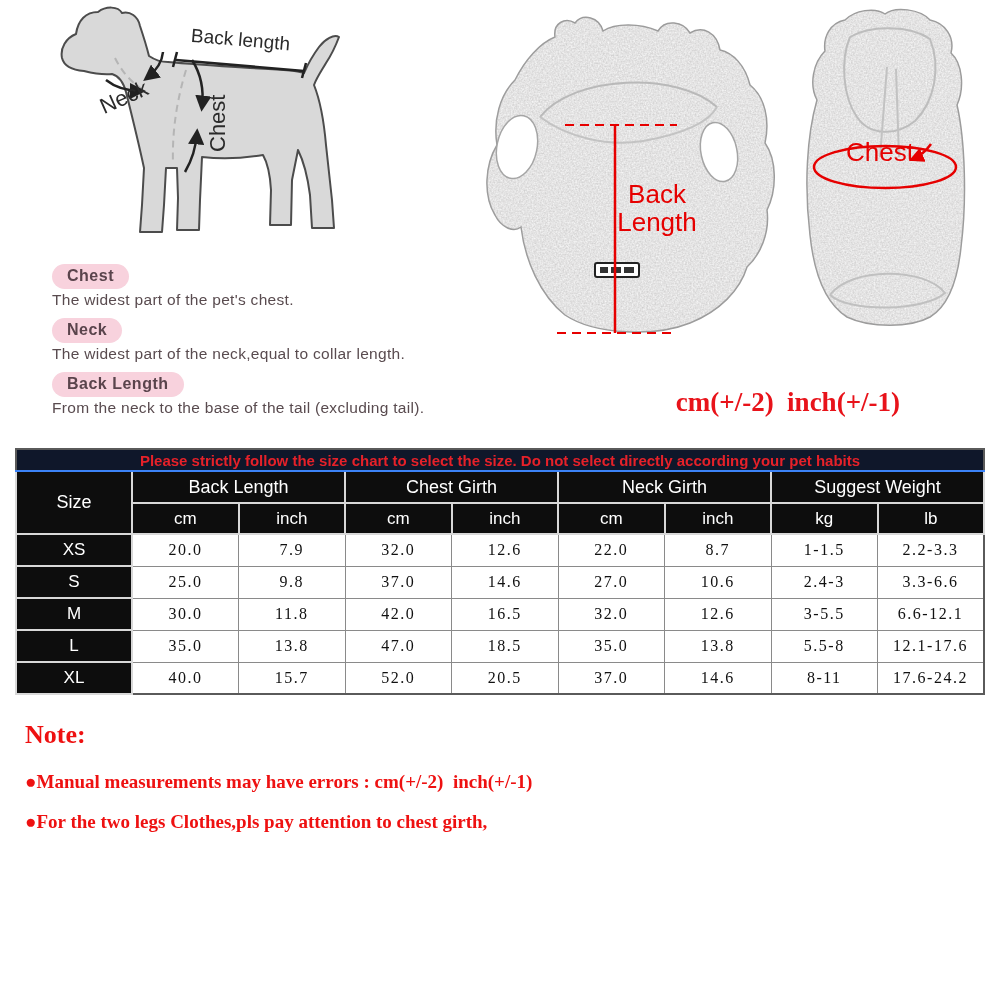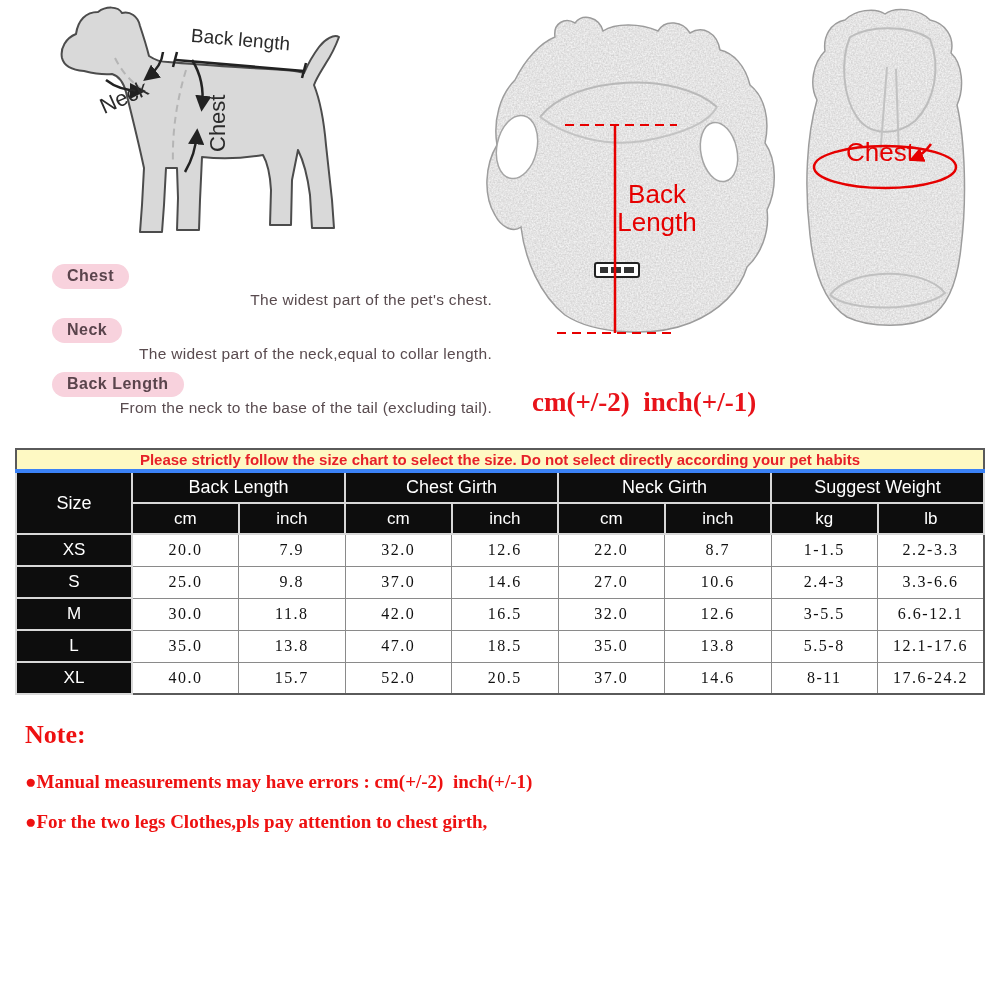--- a/index.html
+++ b/index.html
@@ -10,45 +10,45 @@
   }
   
   #dog-svg { position:absolute; left:20px; top:0; }
   .diagram-label { font-family:"Liberation Sans", sans-serif; fill:#2b2b2b; }
   
   #garment-back { position:absolute; left:455px; top:5px; }
   #garment-side { position:absolute; left:795px; top:5px; }
   .red-annot { font-family:"Liberation Sans", sans-serif; fill:#e60000; }
   
   #tolerance-note {
-    position:absolute; left:532px; top:387px; width:340px;
-    text-align:left; color:#e8131a; font-family:"Liberation Serif", serif;
+    position:absolute; left:560px; top:387px; width:340px;
+    text-align:right; color:#e8131a; font-family:"Liberation Serif", serif;
     font-weight:bold; font-size:27px; white-space:pre;
   }
   
   #measure-guide { position:absolute; left:52px; top:264px; width:440px; }
   .guide-item { margin-bottom:9px; }
   .pill {
     display:inline-block; background:#f8d2dd; color:#5a444c;
     border-radius:13px; padding:3px 15px 4px 15px;
     font-size:16px; font-weight:bold; letter-spacing:0.5px;
   }
   .guide-desc {
-    margin-top:2px; color:#594b4f; font-size:15.5px; letter-spacing:0.3px;text-align:right;
+    margin-top:2px; color:#594b4f; font-size:15.5px; letter-spacing:0.3px;
   }
   
   #size-table {
     position:absolute; left:15px; top:448px; width:970px;
     border-collapse:collapse; table-layout:fixed;
     border:2px solid #5a5a5a;
   }
   #size-table td, #size-table th { text-align:center; vertical-align:middle; }
   .notice-cell {
-    height:22px; background:#fef9c3; color:#e62129;
-    font-size:15px; font-weight:bold; border-bottom:4px solid #3b82f6;
+    height:22px; background:#0f172a; color:#e62129;
+    font-size:15px; font-weight:bold; border-bottom:2px solid #3b82f6;
   }
   .hdr {
     background:#0d0d0d; color:#ffffff; border:2px solid #d8d8d8;
     font-size:18px; font-weight:normal; height:32px;
   }
   .hdr.unit { font-size:17px; height:31px;margin-left:20px; }
   .size-cell {
     background:#0d0d0d; color:#ffffff; border:2px solid #d8d8d8;
     font-size:17px; height:32px; font-family:"Liberation Sans", sans-serif;
   }

